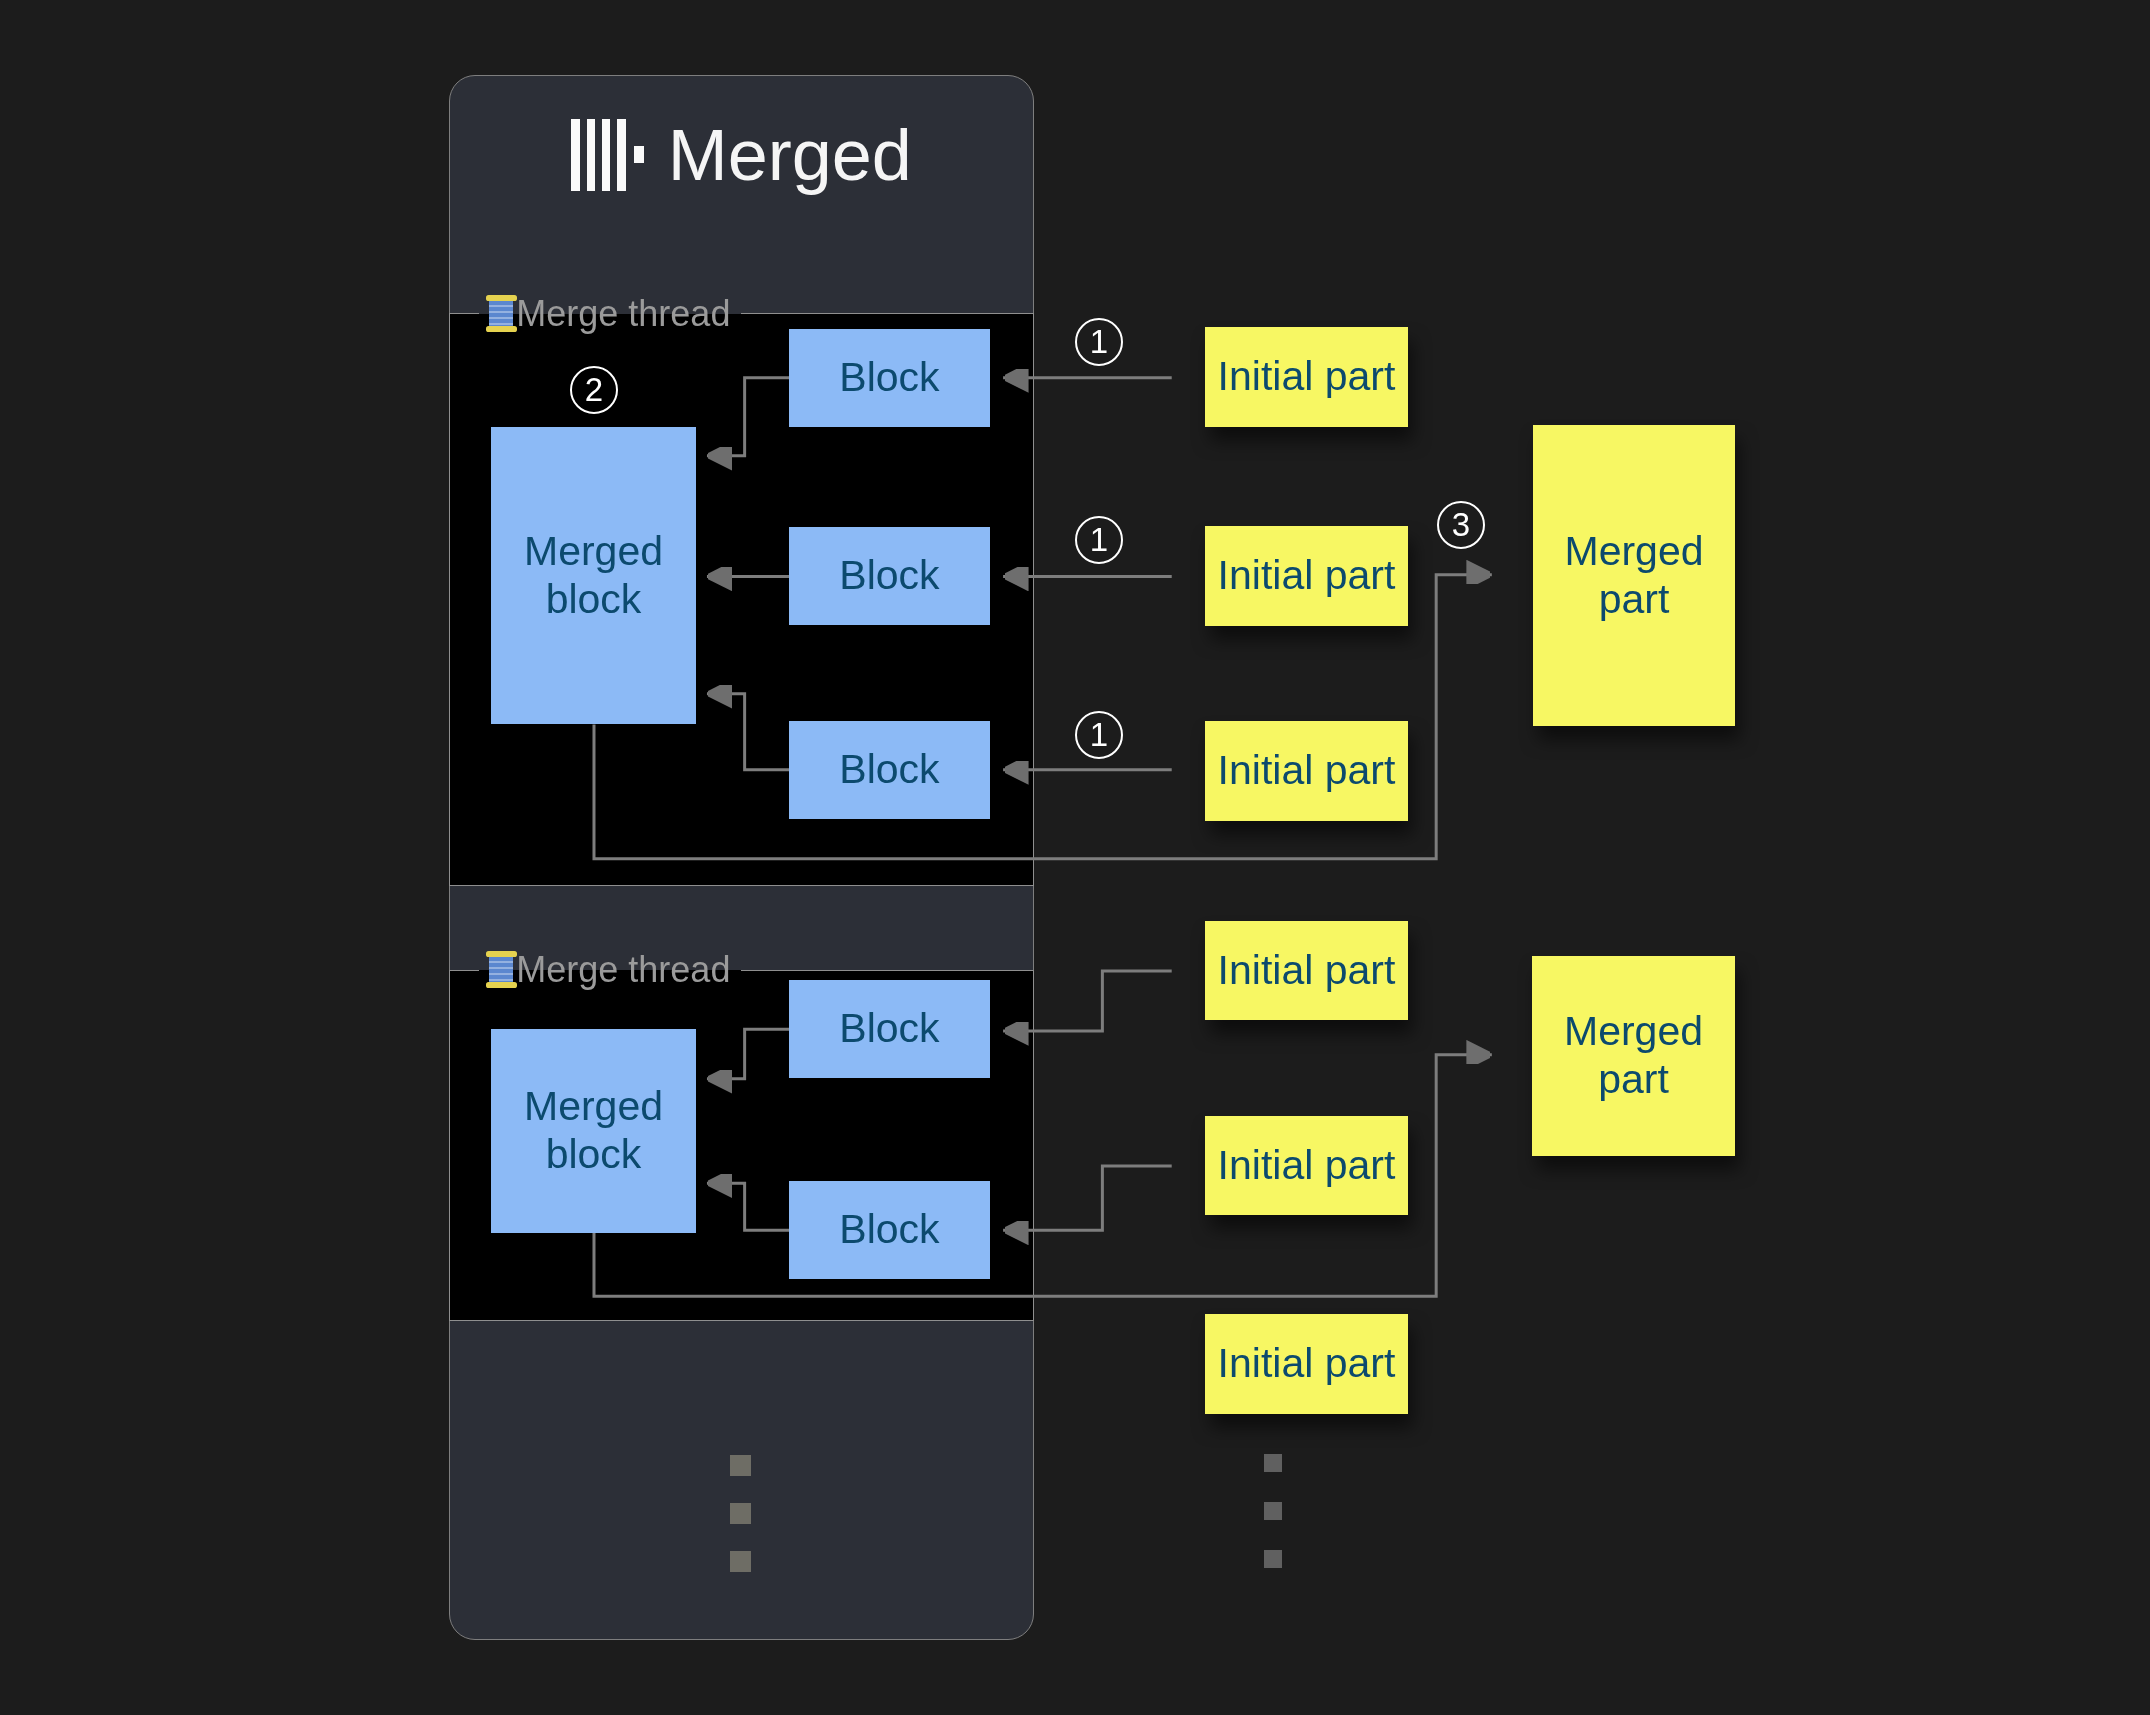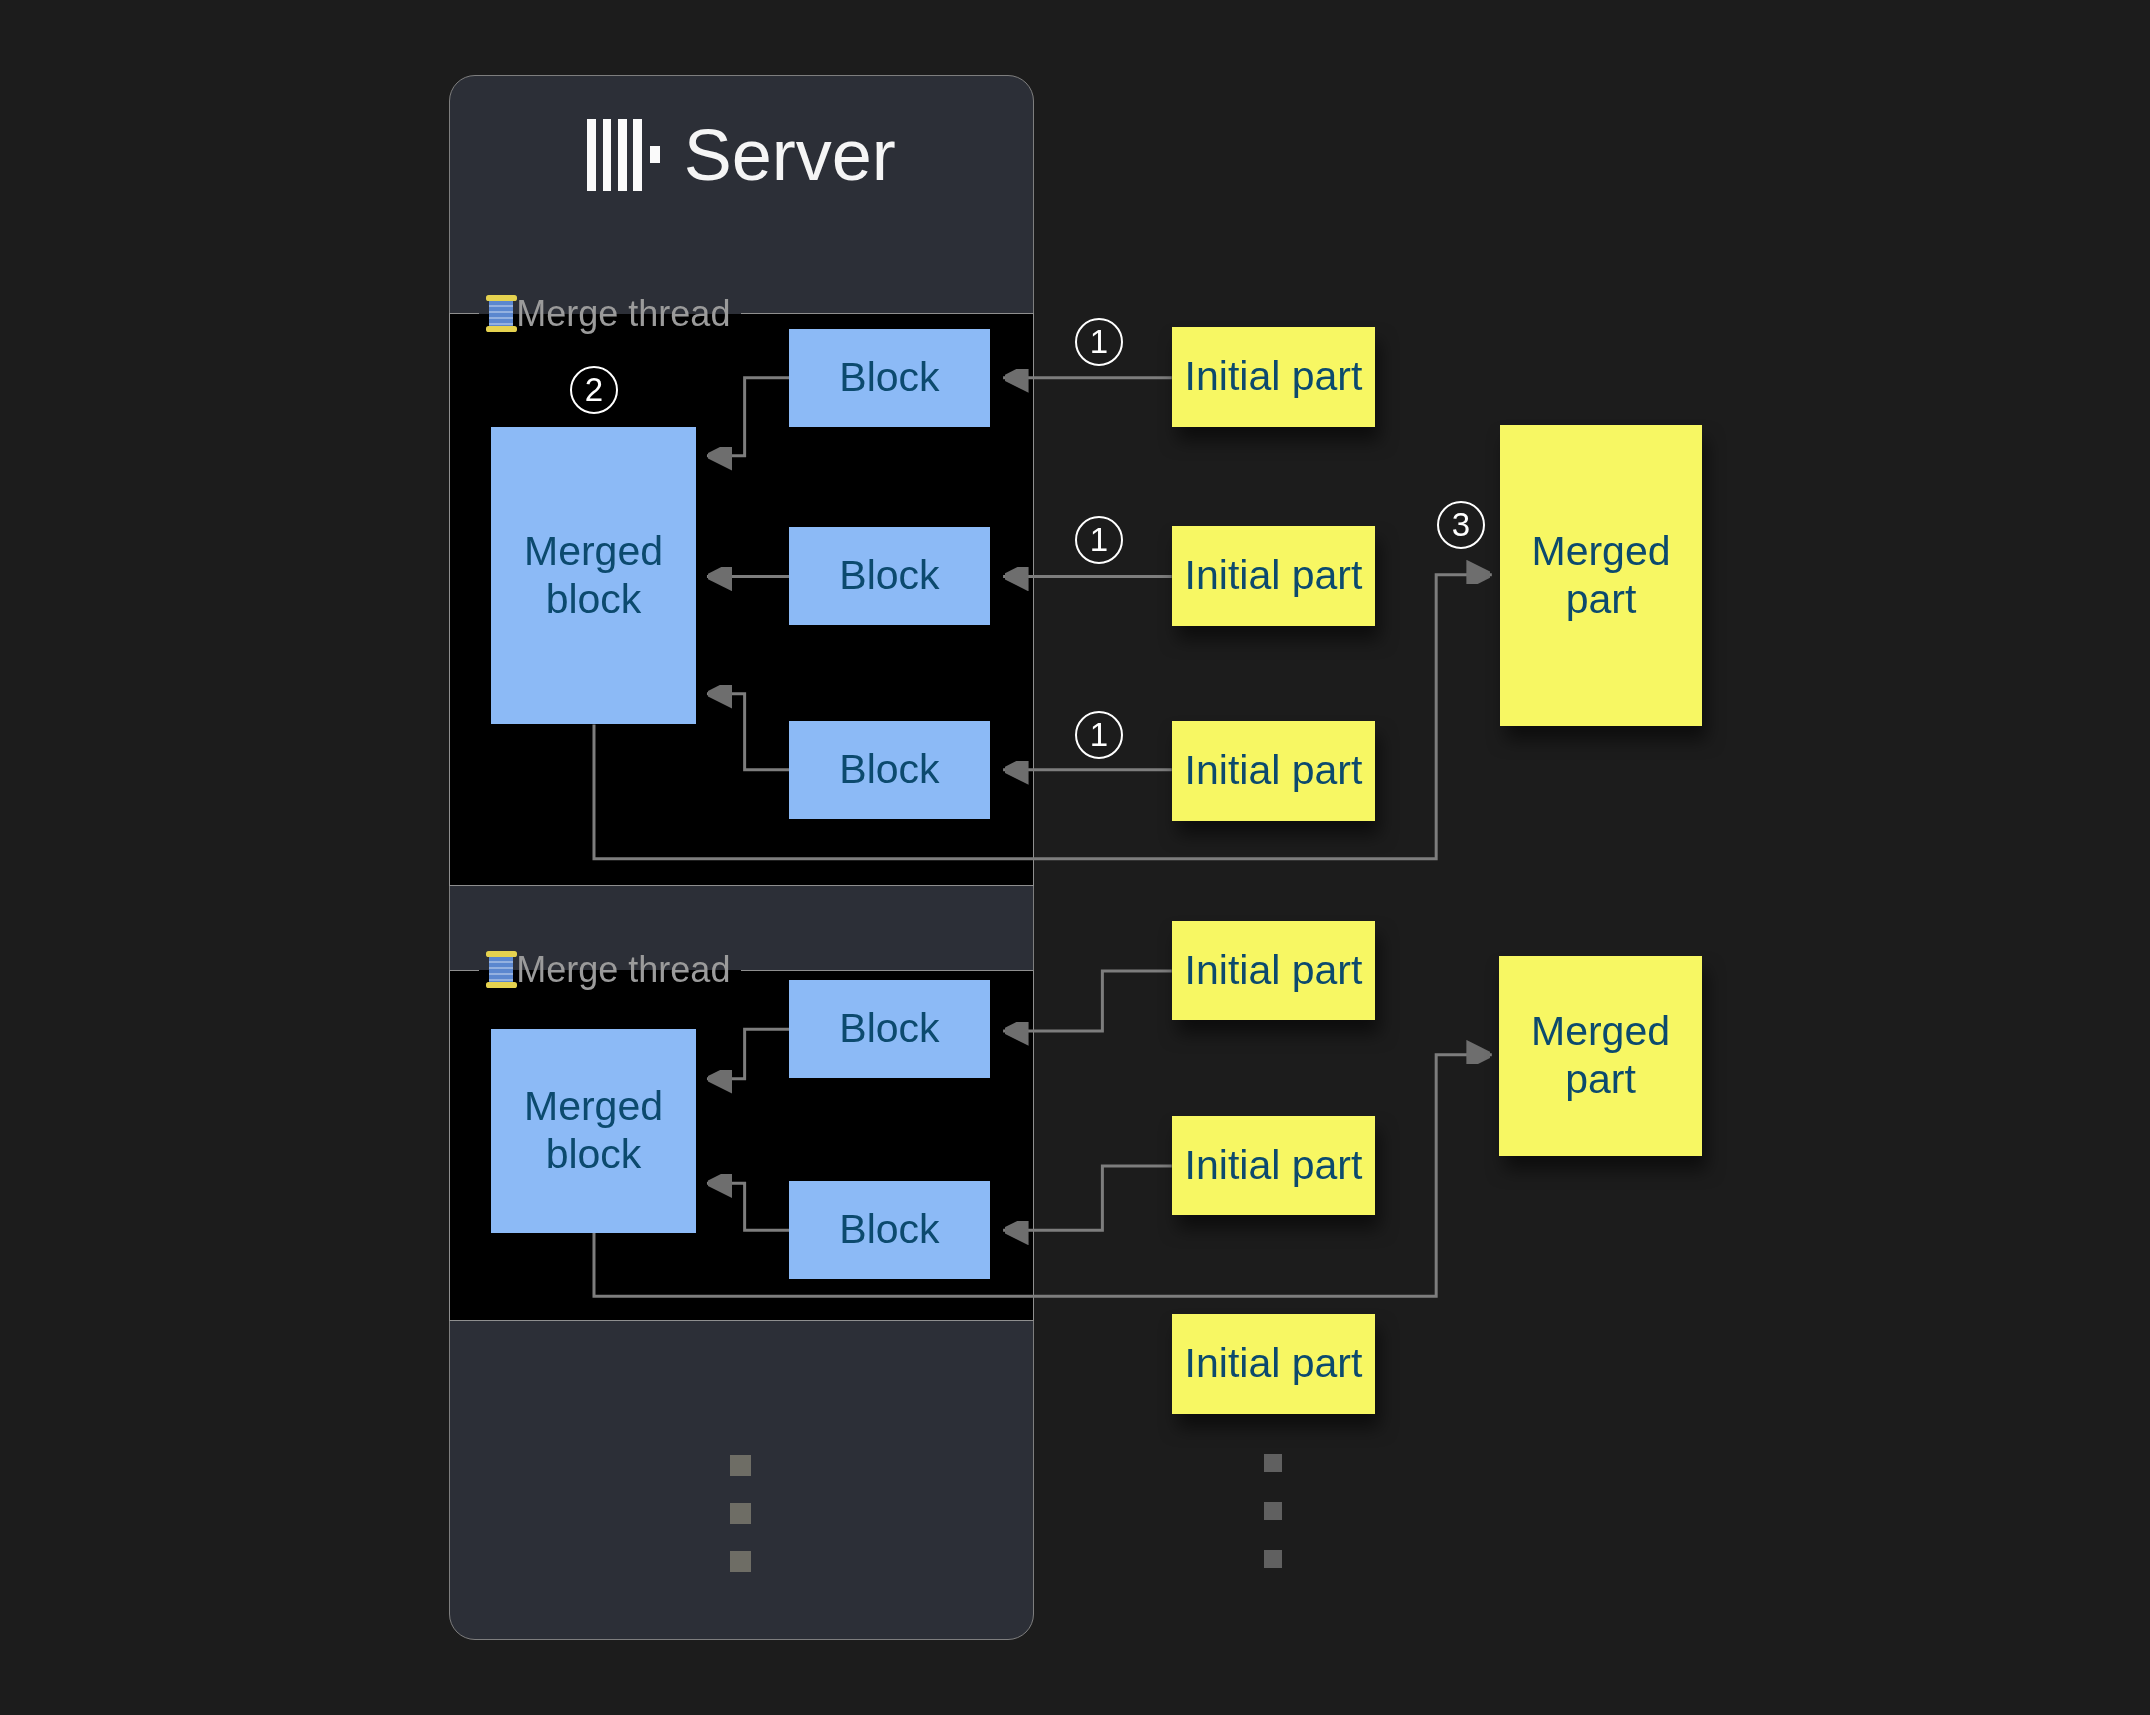--- a/index.html
+++ b/index.html
@@ -30,21 +30,21 @@
          background-image:repeating-linear-gradient(0deg, rgba(255,255,255,.35) 0 1.7px, transparent 1.7px 6px);}
   .spool::before,.spool::after{content:"";position:absolute;left:-3.4px;right:-3.4px;height:6px;
          background:#e5d24f;border-radius:2.6px;}
   .spool::before{top:-1.7px;}
   .spool::after{bottom:-1.7px;}
 
   
   .box{display:flex;align-items:center;justify-content:center;text-align:center;
        color:#0c4a6e;font-size:41px;line-height:1.16;z-index:3;box-sizing:border-box;}
   .blue{background:#8cbaf6;}
-  .yellow{background:#f7f763;box-shadow:5.1px 13.7px 17px rgba(0,0,0,.55);}
+  .yellow{background:#f7f763;box-shadow:5.1px 13.7px 17px rgba(0,0,0,.55);margin-left:33px;}
 
   
   .badge{width:48px;height:48px;border:2.6px solid #fff;border-radius:50%;color:#fff;
          font-size:33px;display:flex;align-items:center;justify-content:center;
          box-sizing:border-box;z-index:5;background:transparent;}
 
   
   #wires{left:0;top:0;width:2150px;height:1716px;z-index:2;pointer-events:none;}
   #wires polyline{fill:none;stroke:#7d7d7d;stroke-width:3.5;}
 
@@ -60,21 +60,21 @@
   <div class="abs server-panel"></div>
 
   <div class="abs server-header">
     <div class="ch-logo">
       <div class="ch-bar"></div>
       <div class="ch-bar"></div>
       <div class="ch-bar"></div>
       <div class="ch-bar"></div>
       <div class="ch-dot"></div>
     </div>
-    <div class="server-title">Server</div>
+    <div class="server-title">Merged</div>
   </div>
 
   <div class="abs thread-panel t1"></div>
   <div class="abs thread-panel t2"></div>
 
   <div class="abs legend l1">
     <div class="spool"></div>
     <div class="legend-text">Merge thread</div>
   </div>
   <div class="abs legend l2">

